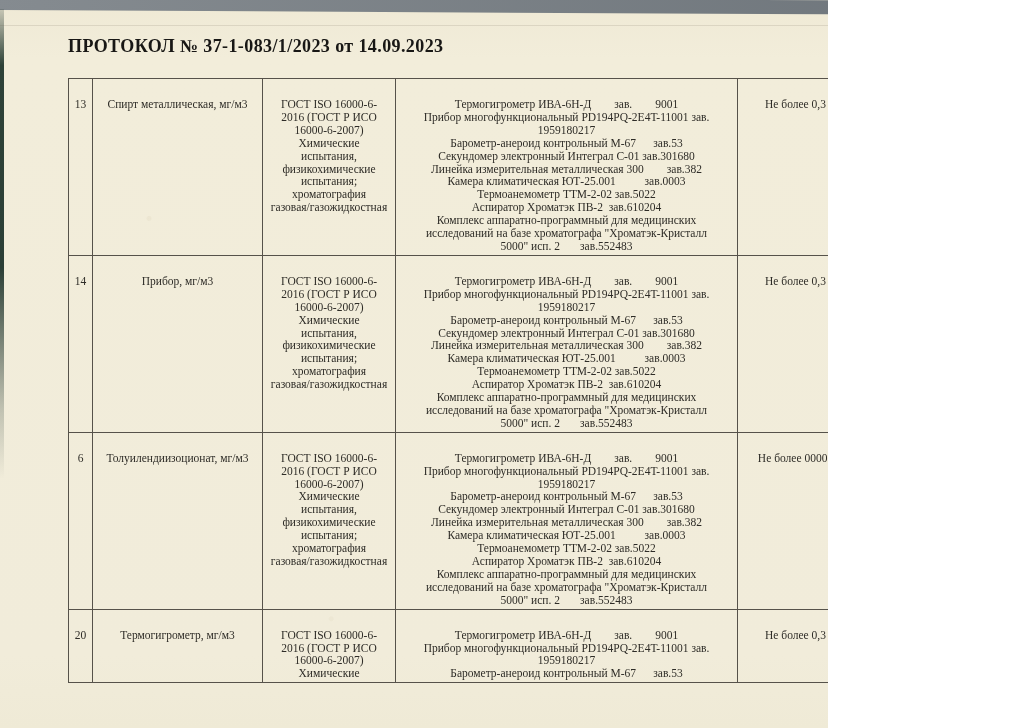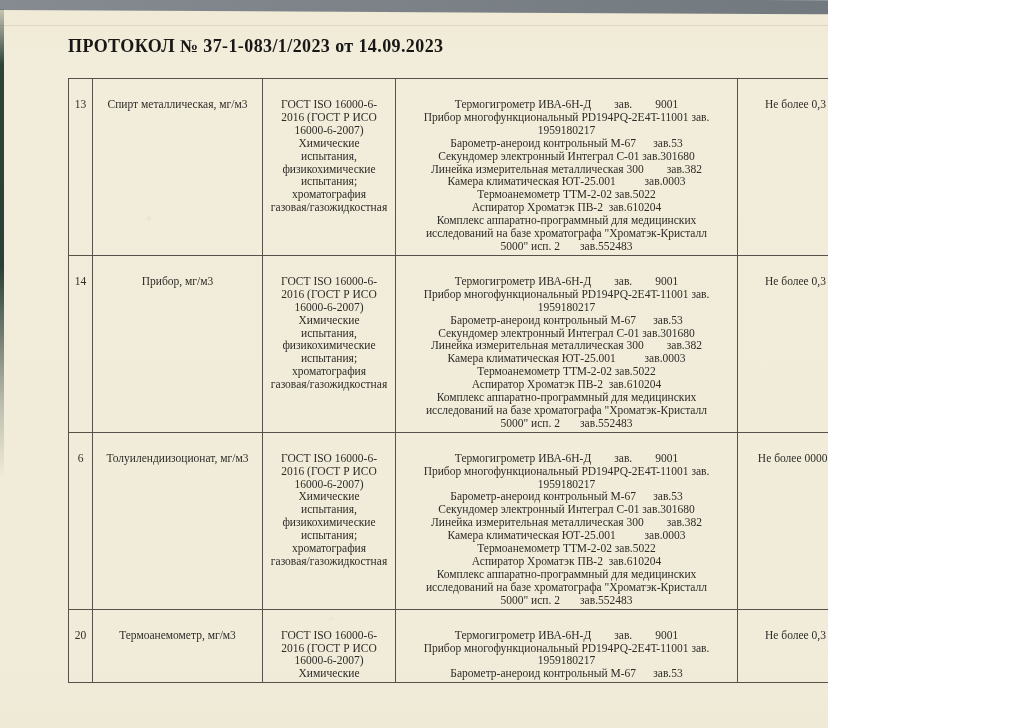--- a/index.html
+++ b/index.html
@@ -181,21 +181,21 @@
 Термоанемометр ТТМ-2-02 зав.5022
 Аспиратор Хроматэк ПВ-2  зав.610204
 Комплекс аппаратно-программный для медицинских
 исследований на базе хроматографа "Хроматэк-Кристалл
 5000" исп. 2       зав.552483</td>
         <td>Не более 00003</td>
         <td>Менее 00002</td>
       </tr>
       <tr class="row-16">
         <td>20</td>
-        <td>Термоанемометр, мг/м3</td>
+        <td>Термогигрометр, мг/м3</td>
         <td>ГОСТ ISO 16000-6-
 2016 (ГОСТ Р ИСО
 16000-6-2007)
 Химические</td>
         <td>Термогигрометр ИВА-6Н-Д        зав.        9001
 Прибор многофункциональный PD194PQ-2E4T-11001 зав.
 1959180217
 Барометр-анероид контрольный М-67      зав.53</td>
         <td>Не более 0,3</td>
         <td>Менее 0,01</td>

